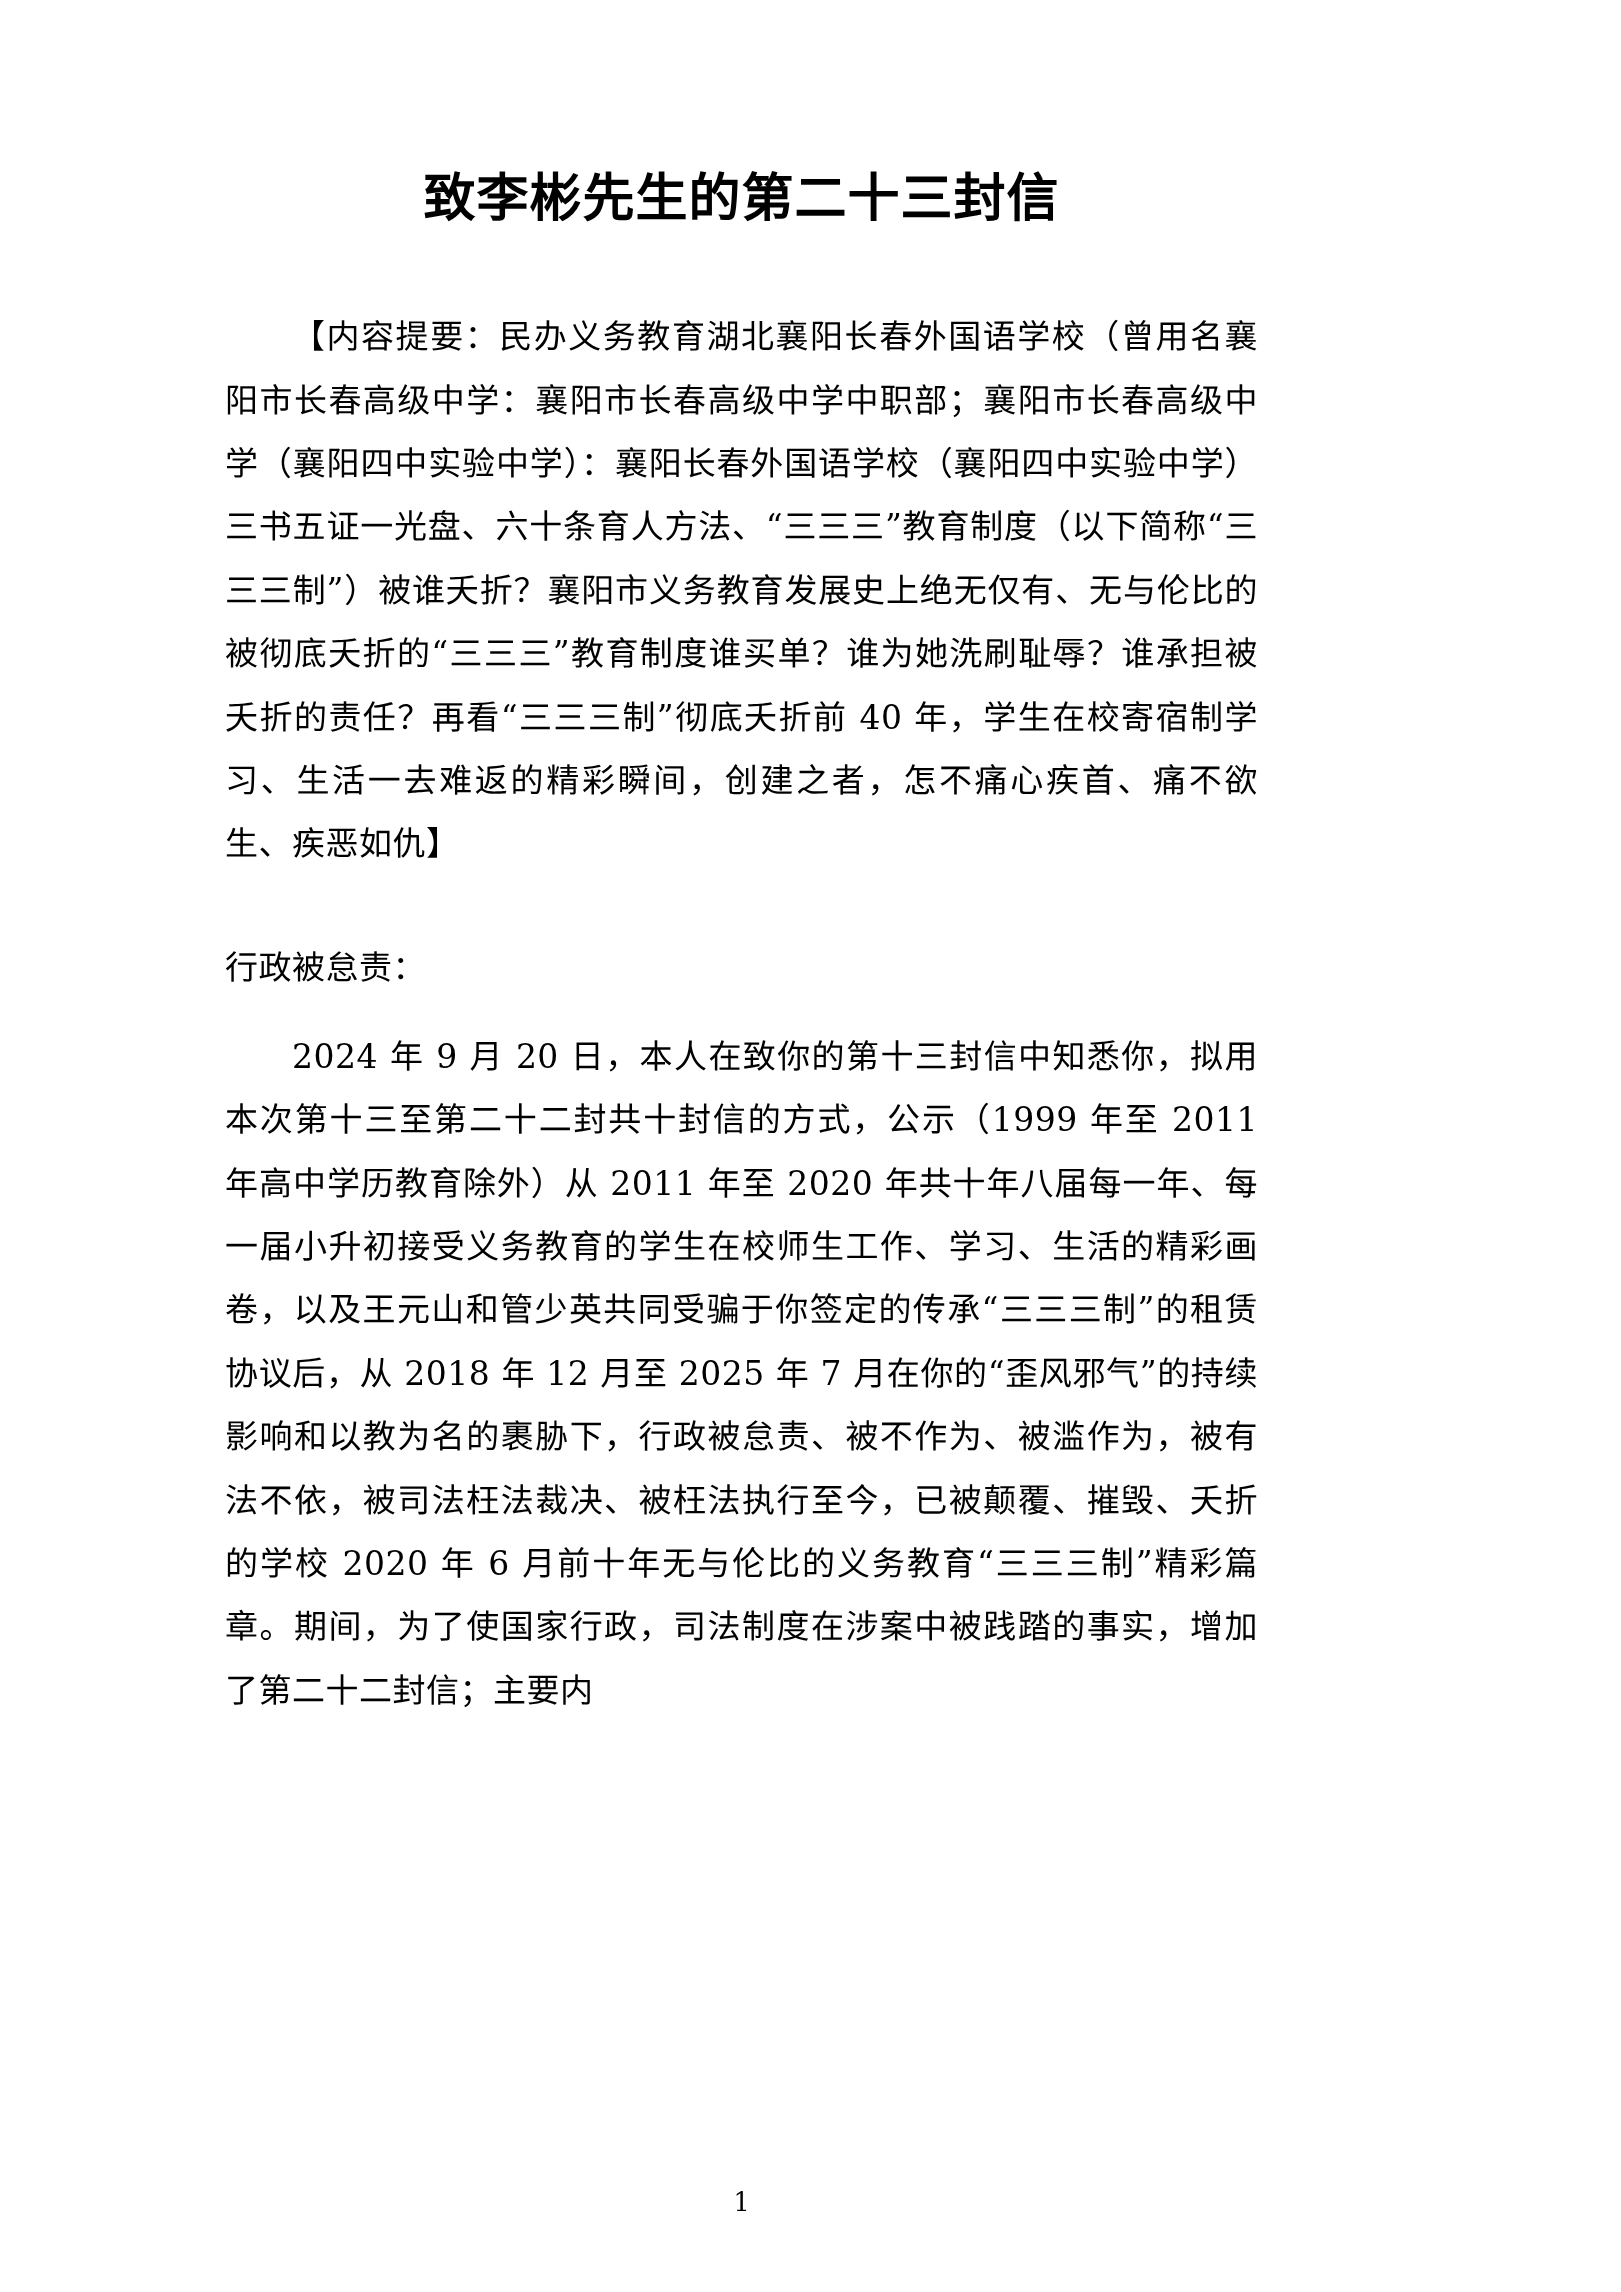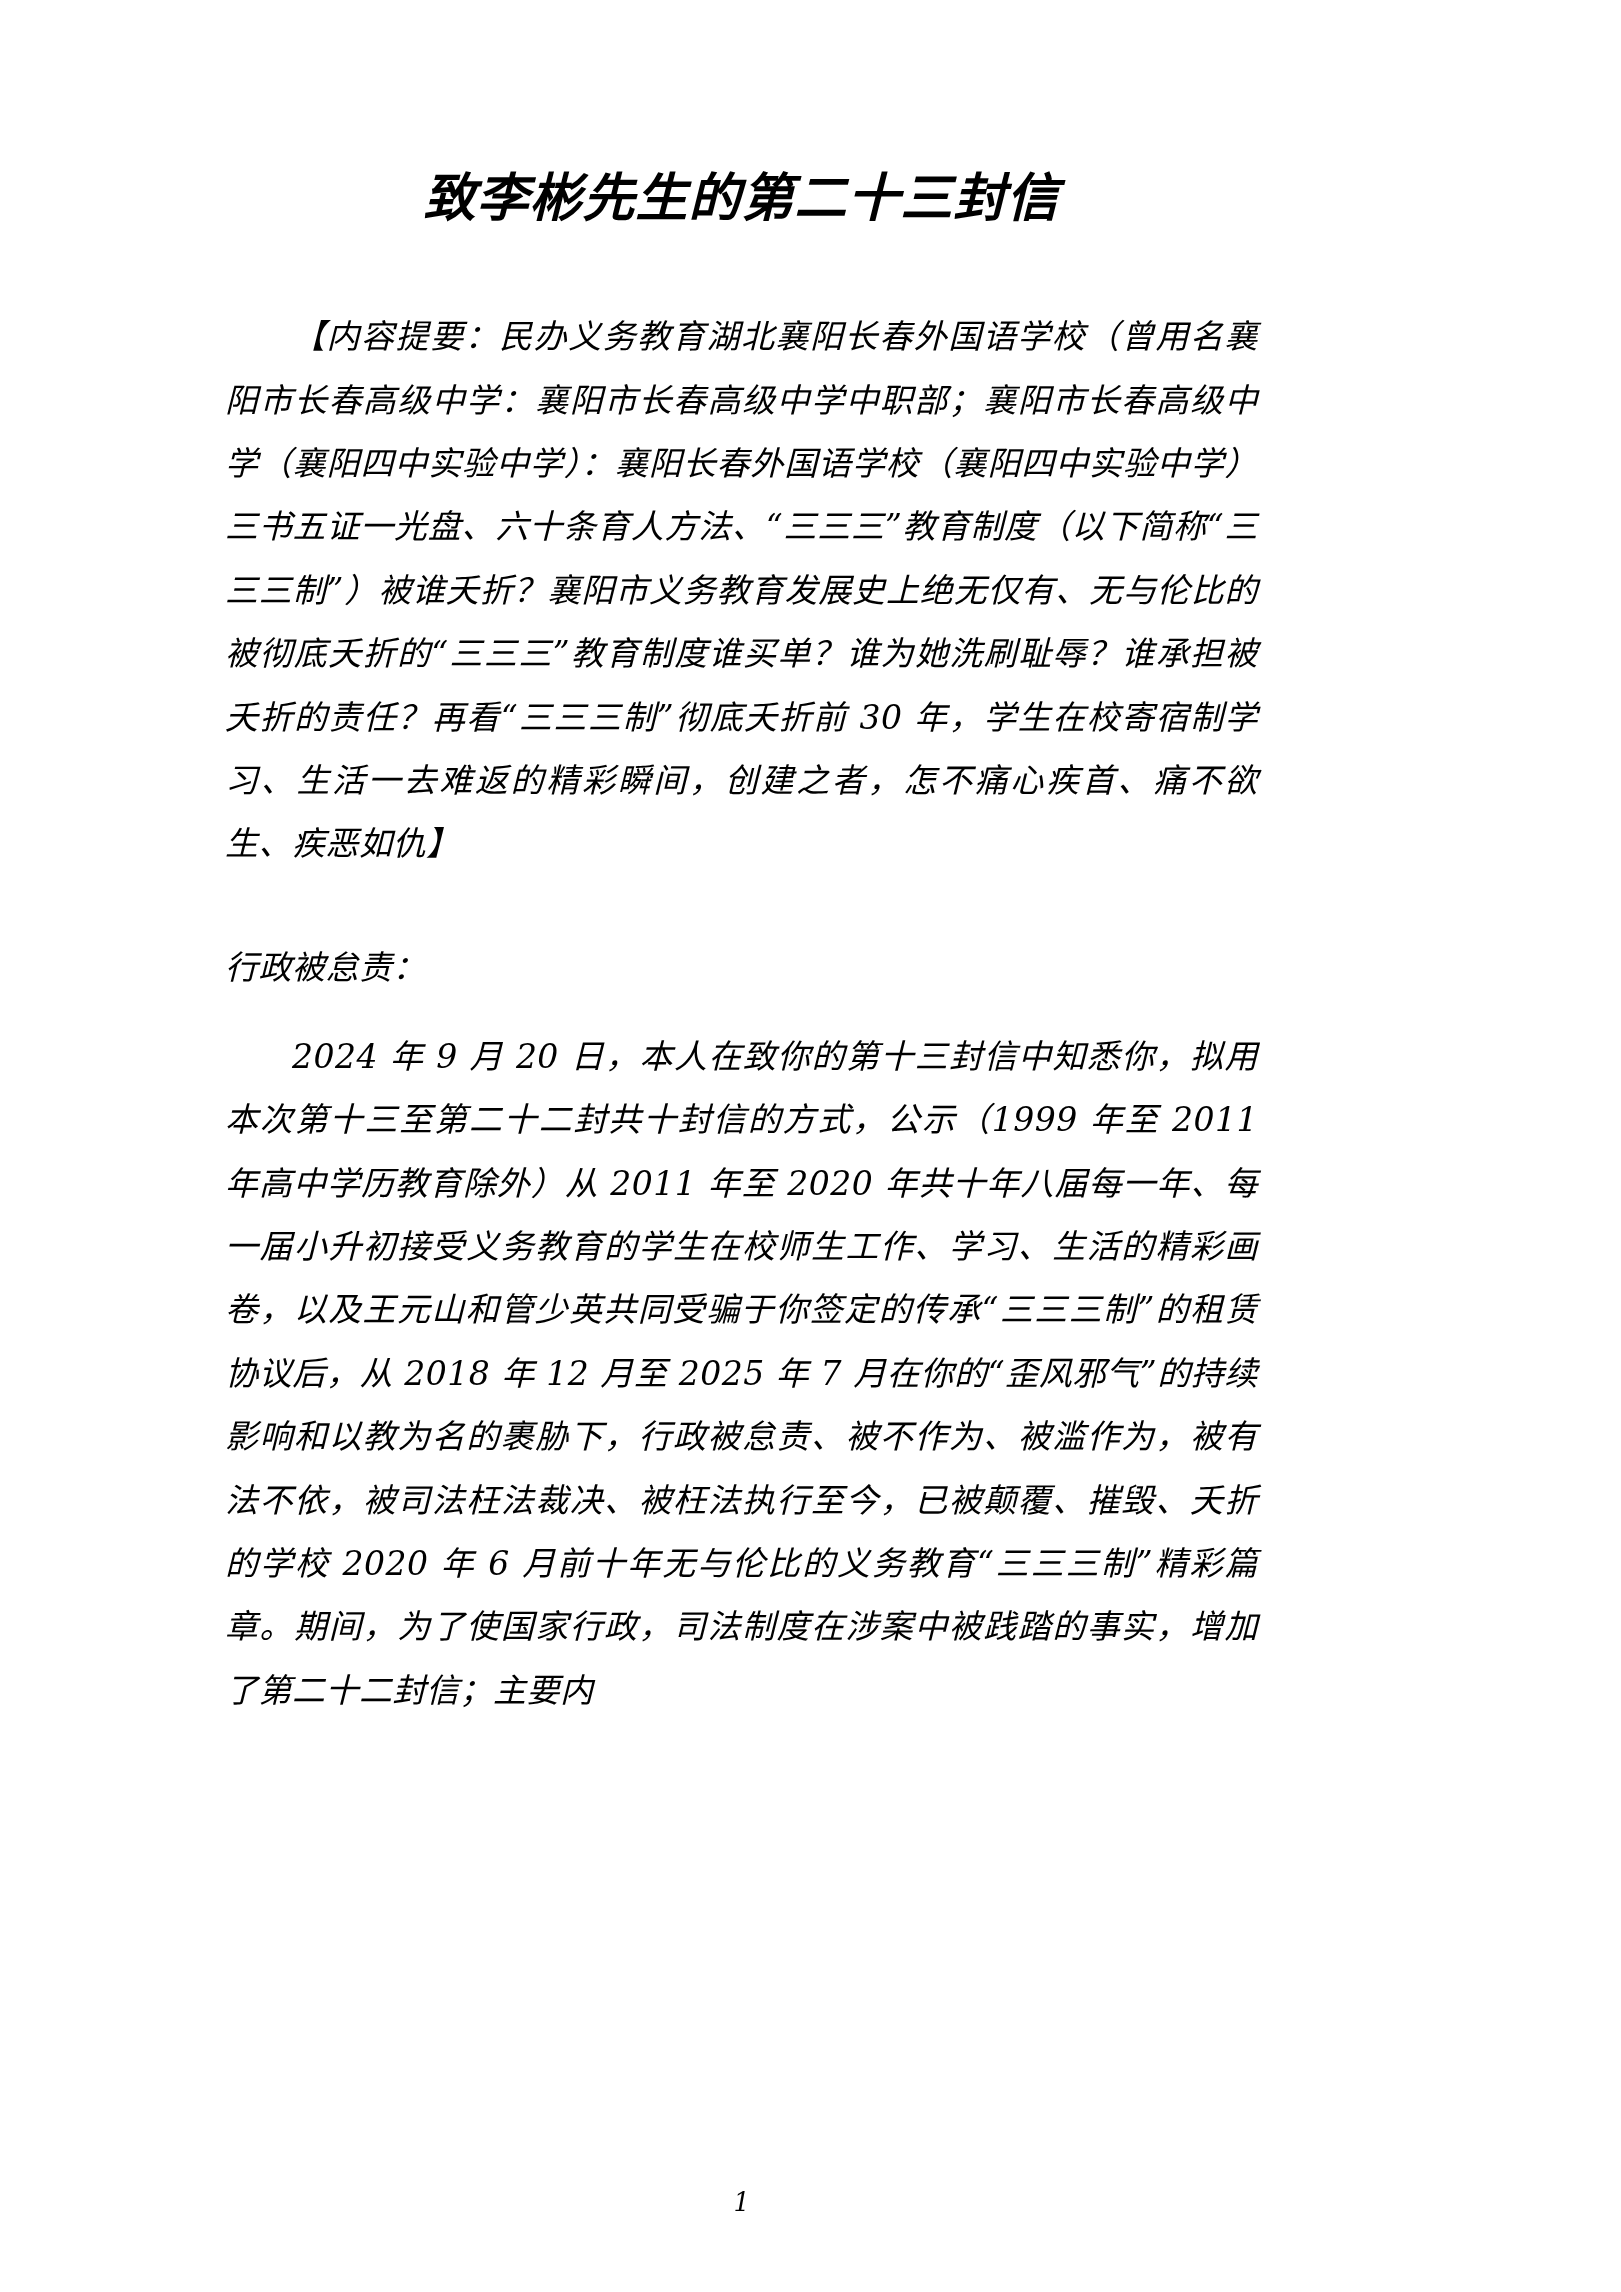--- a/index.html
+++ b/index.html
@@ -15,21 +15,20 @@
     color: #000000;
     position: relative;
     overflow: hidden;
   }
   .page {
     box-sizing: border-box;
     width: 1483px;
     height: 2293px;
     padding: 167px 225px 88px 225px;
     position: relative;
-    font-style: italic;
   }
   .doc-title {
     font-family: "DejaVu Sans", "Liberation Sans", sans-serif;
     font-weight: bold;
     font-size: 52px;
     line-height: 1.2;
     text-align: center;
     letter-spacing: 1px;
     margin: 0 0 76px 0;
   }
@@ -60,21 +59,21 @@
     font-family: "DejaVu Serif", "Liberation Serif", serif;
   }
 </style>
 </head>
 <body>
 
 <div class="page">
 
   <h1 class="doc-title">致李彬先生的第二十三封信</h1>
 
-  <p class="body-para indent-2">【内容提要：民办义务教育湖北襄阳长春外国语学校（曾用名襄阳市长春高级中学：襄阳市长春高级中学中职部；襄阳市长春高级中学（襄阳四中实验中学）：襄阳长春外国语学校（襄阳四中实验中学）三书五证一光盘、六十条育人方法、“三三三”教育制度（以下简称“三三三制”）被谁夭折？襄阳市义务教育发展史上绝无仅有、无与伦比的被彻底夭折的“三三三”教育制度谁买单？谁为她洗刷耻辱？谁承担被夭折的责任？再看“三三三制”彻底夭折前 30 年，学生在校寄宿制学习、生活一去难返的精彩瞬间，创建之者，怎不痛心疾首、痛不欲生、疾恶如仇】</p>
+  <p class="body-para indent-2">【内容提要：民办义务教育湖北襄阳长春外国语学校（曾用名襄阳市长春高级中学：襄阳市长春高级中学中职部；襄阳市长春高级中学（襄阳四中实验中学）：襄阳长春外国语学校（襄阳四中实验中学）三书五证一光盘、六十条育人方法、“三三三”教育制度（以下简称“三三三制”）被谁夭折？襄阳市义务教育发展史上绝无仅有、无与伦比的被彻底夭折的“三三三”教育制度谁买单？谁为她洗刷耻辱？谁承担被夭折的责任？再看“三三三制”彻底夭折前 40 年，学生在校寄宿制学习、生活一去难返的精彩瞬间，创建之者，怎不痛心疾首、痛不欲生、疾恶如仇】</p>
 
   <div class="gap-block"></div>
 
   <p class="body-para no-indent">行政被怠责：</p>
 
   <p class="body-para indent-2">2024 年 9 月 20 日，本人在致你的第十三封信中知悉你，拟用本次第十三至第二十二封共十封信的方式，公示（1999 年至 2011 年高中学历教育除外）从 2011 年至 2020 年共十年八届每一年、每一届小升初接受义务教育的学生在校师生工作、学习、生活的精彩画卷，以及王元山和管少英共同受骗于你签定的传承“三三三制”的租赁协议后，从 2018 年 12 月至 2025 年 7 月在你的“歪风邪气”的持续影响和以教为名的裹胁下，行政被怠责、被不作为、被滥作为，被有法不依，被司法枉法裁决、被枉法执行至今，已被颠覆、摧毁、夭折的学校 2020 年 6 月前十年无与伦比的义务教育“三三三制”精彩篇章。期间，为了使国家行政，司法制度在涉案中被践踏的事实，增加了第二十二封信；主要内</p>
 
   <div class="page-number">1</div>
 
 </div>

